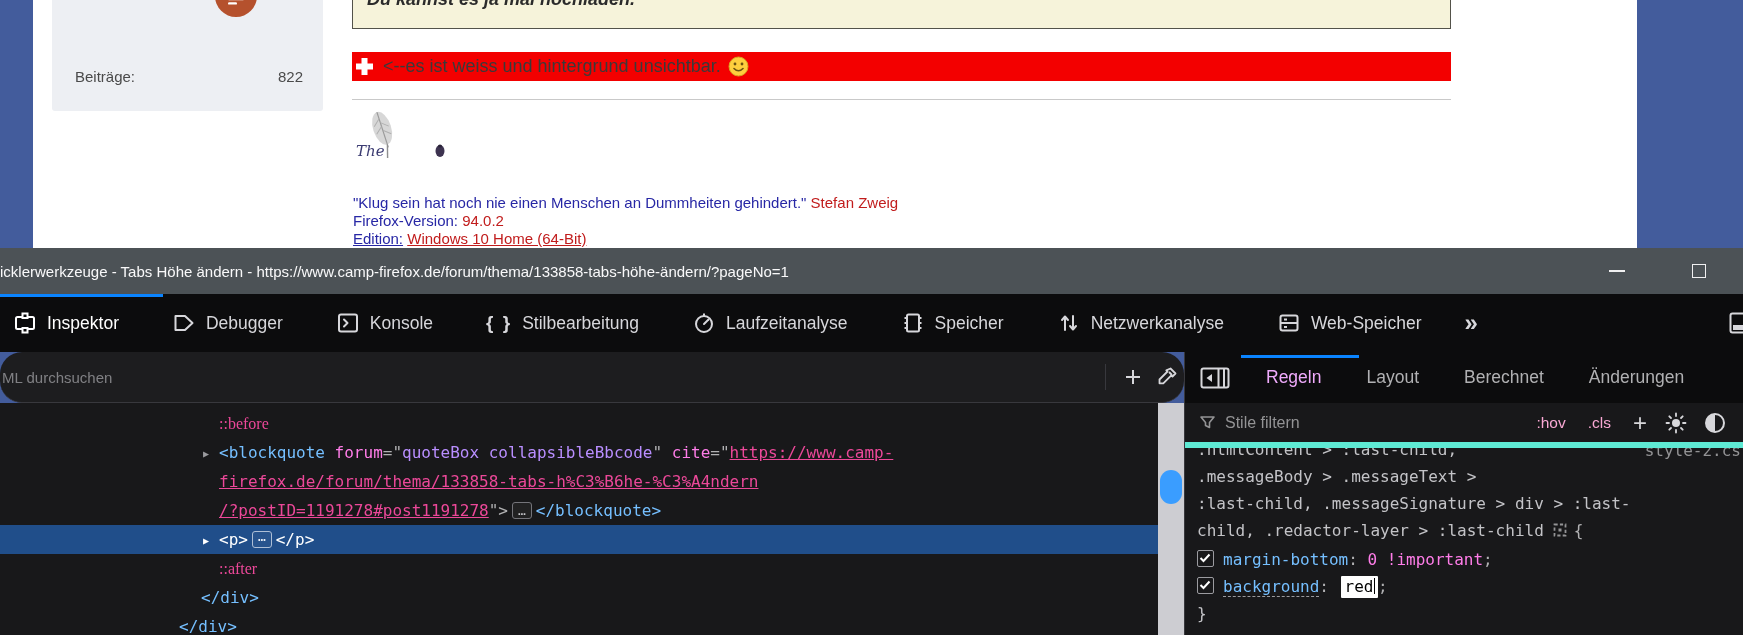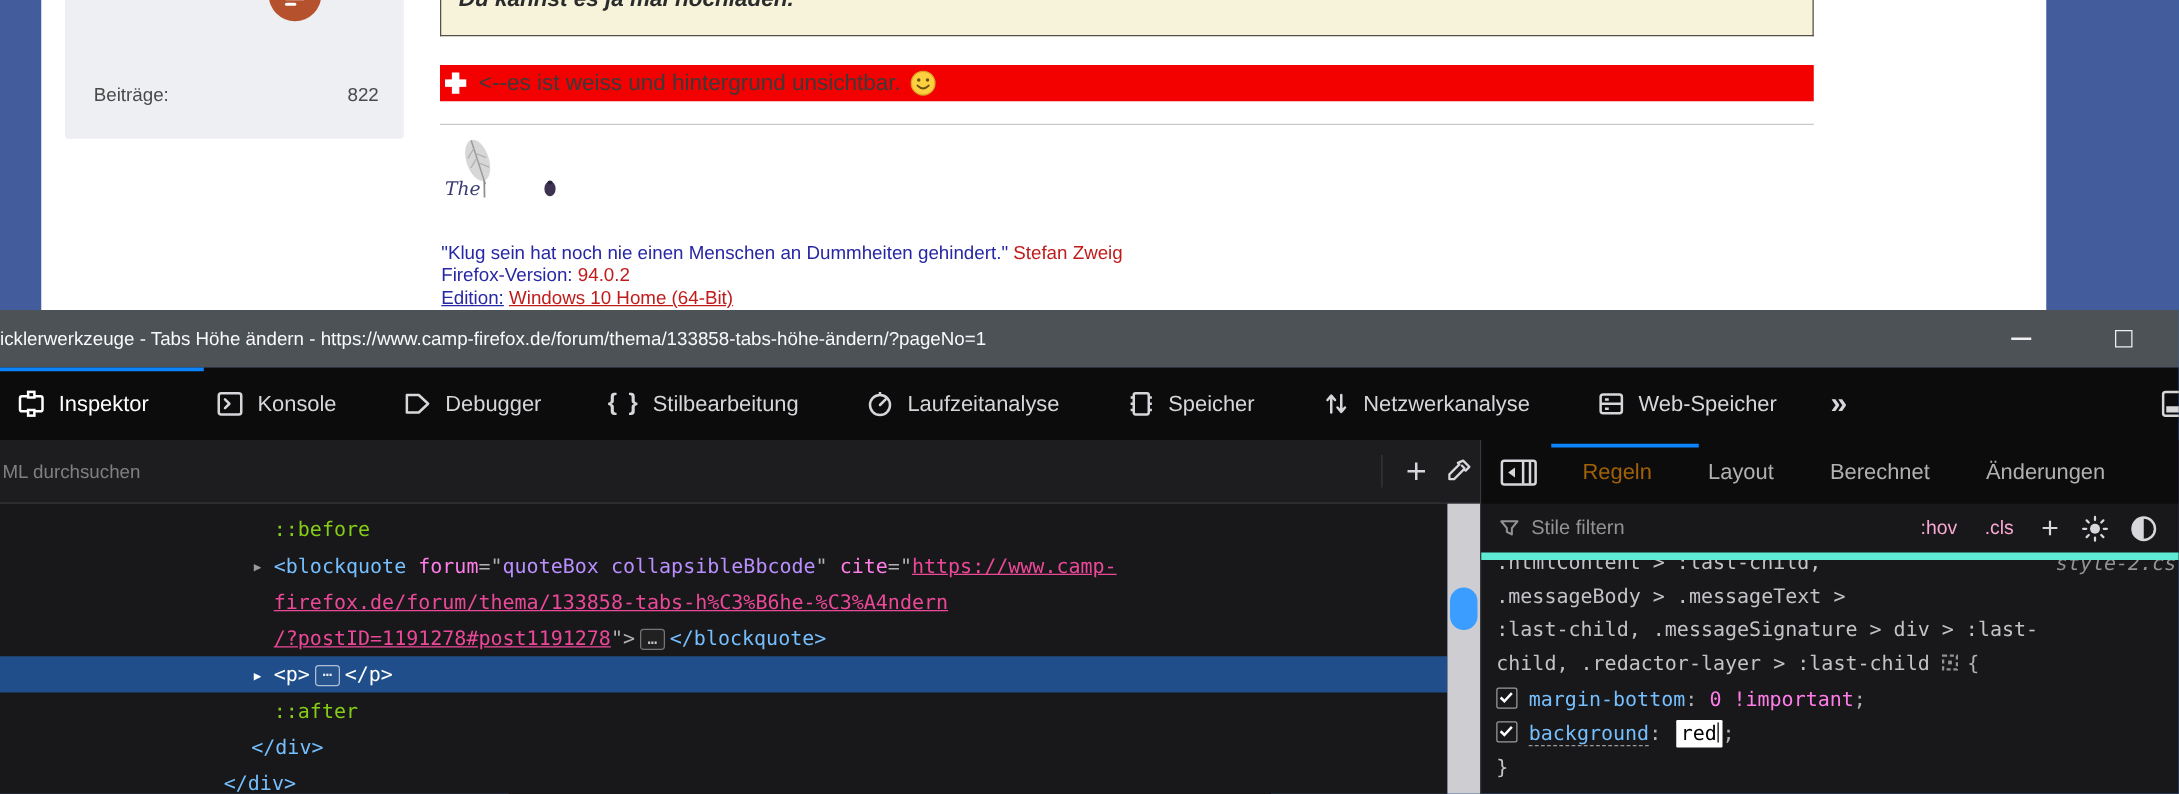--- a/index.html
+++ b/index.html
@@ -47,66 +47,66 @@
   .tb-tab{display:flex;align-items:center;height:100%;padding:0 13px;color:#d7d7db;font-size:17.5px;
           white-space:nowrap;}
   .tb-tab + .tb-tab{margin-left:27px;}
   .tb-tab .ticon{margin-right:10px;display:flex;align-items:center;}
   .tb-tab.active{color:#ffffff;}
   .brace-icon{font-size:19px;font-weight:bold;letter-spacing:2px;color:#d7d7db;}
   #overflow-chevron{margin-left:30px;color:#d7d7db;font-size:24px;font-weight:bold;}
   #dock-icon{position:absolute;left:1729px;top:18px;}
   
   #searchrow{position:absolute;left:0;top:352px;width:1184px;height:51px;background:#1d1d1f;
-             border-bottom:1px solid #38383d;box-sizing:border-box;display:flex;align-items:center;}
+             border-bottom:1px solid #38383d;box-sizing:border-box;display:flex;align-items:center;border-radius:22px;}
   #searchrow input{flex:1;background:transparent;border:none;outline:none;color:#d7d7db;
                    font-size:15px;padding-left:2px;}
   #searchrow input::placeholder{color:#808084;}
   #searchrow .vdiv{width:1px;height:26px;background:#38383d;margin-right:10px;}
   #searchrow .sbtn{width:34px;height:34px;display:flex;align-items:center;justify-content:center;}
   #markup{position:absolute;left:0;top:403px;width:1158px;height:232px;background:#18181a;
           overflow:hidden;font-family:"DejaVu Sans Mono",monospace;font-size:16px;padding-top:6px;box-sizing:content-box;}
   .mline{height:29px;line-height:29px;white-space:nowrap;}
   .mline .arrow{display:inline-block;width:16px;font-size:10px;color:#9a9a9e;vertical-align:1px;}
   .seg-tag{color:#75bfff;}
   .seg-attr{color:#ff7de9;}
   .seg-val{color:#b98eff;}
   .seg-link{color:#ec4899;text-decoration:underline;}
   .seg-plain{color:#b1b1b3;}
-  .seg-pseudo{color:#84cc16;}
+  .seg-pseudo{color:#ec4899;font-family:Liberation Serif, serif;}
   .badge{display:inline-block;border:1px solid #74747a;border-radius:3px;padding:0 5px;margin:0 4px;
          line-height:15px;font-size:13px;color:#c8c8cc;vertical-align:1px;background:rgba(255,255,255,0.04);}
   .mline.selected{background:#204e8a;}
   .mline.selected .seg-tag,.mline.selected .seg-plain,.mline.selected .arrow{color:#ffffff;}
   .mline.selected .badge{border-color:#aebfd6;color:#eef3fa;}
   #mscroll{position:absolute;left:1158px;top:403px;width:26px;height:232px;background:#cdcdd2;}
   #mscroll .thumb{position:absolute;left:2px;top:67px;width:22px;height:34px;border-radius:11px;background:#3a9dff;}
   
   #sidebar{position:absolute;left:1184px;top:352px;width:559px;height:283px;background:#18181a;
            border-left:1px solid #38383d;box-sizing:border-box;}
   .sb-header{position:relative;height:51px;background:#0c0c0d;display:flex;align-items:center;}
   .sb-header .indicator{position:absolute;left:56px;top:3px;width:118px;height:3px;background:#0a84ff;}
   .sb-toggle{margin-left:15px;display:flex;align-items:center;}
   .sb-tab{color:#b1b1b3;font-size:17.5px;white-space:nowrap;}
-  .sb-tab.active{color:#a16207;}
+  .sb-tab.active{color:#f0abfc;}
   .sb-tab:nth-of-type(1){margin-left:36px;}
   .sb-tab + .sb-tab{margin-left:45px;}
   .sb-filter{height:45px;display:flex;align-items:center;border-bottom:6px solid #5eead4;box-sizing:border-box;
              background:#18181a;}
   .sb-filter .funnel{margin-left:14px;display:flex;align-items:center;}
   .sb-filter input{flex:1;background:transparent;border:none;outline:none;color:#d7d7db;font-size:16px;margin-left:7px;}
   .sb-filter input::placeholder{color:#939395;}
   .pill{color:#f9a8d4;font-size:15.5px;margin-right:22px;}
   .plusbtn{color:#d7d7db;font-size:24px;font-weight:normal;margin-right:18px;line-height:20px;}
   .mode-icon{margin-right:17px;display:flex;align-items:center;}
   .sb-rules{position:relative;overflow:hidden;height:186px;font-family:"DejaVu Sans Mono",monospace;
             font-size:16px;line-height:27px;color:#c3c3c7;padding-left:12px;}
   .sel-lines{margin-top:-12px;}
   .sel-line{white-space:nowrap;}
-  .sheet{position:absolute;top:-11px;right:2px;color:#939395;white-space:nowrap;font-style:italic;}
+  .sheet{position:absolute;top:-11px;right:2px;color:#939395;white-space:nowrap;}
   .target-icon{display:inline-block;vertical-align:-2px;margin:0 6px 0 8px;}
   .decl{white-space:nowrap;}
   .checkbox{display:inline-block;width:15px;height:15px;border:1px solid #9b9ba0;border-radius:2px;
             margin-right:9px;vertical-align:-2px;position:relative;}
   .checkbox svg{position:absolute;left:1px;top:2px;}
   .prop{color:#75bfff;}
   .prop.editing{border-bottom:1px dashed #9a9a9e;}
   .pval{color:#ff7de9;}
   .punct{color:#b1b1b3;}
   .editor-box{display:inline-block;background:#ffffff;color:#000000;border-radius:1px;
@@ -205,33 +205,33 @@
             <rect x="3" y="6" width="18" height="12" rx="1.5" fill="none" stroke="#ffffff" stroke-width="2"></rect>
             <rect x="9.5" y="2.5" width="5" height="4.5" fill="#0c0c0d" stroke="#ffffff" stroke-width="2"></rect>
             <rect x="9.5" y="17" width="5" height="4.5" fill="#0c0c0d" stroke="#ffffff" stroke-width="2"></rect>
           </svg>
         </span>
         <span>Inspektor</span>
       </div>
       <div class="tb-tab">
         <span class="ticon">
           <svg width="24" height="24" viewBox="0 0 24 24">
+            <path d="M3.5 5 H13 L20.5 12 L13 19 H3.5 Z" fill="none" stroke="#d7d7db" stroke-width="2" stroke-linejoin="round"></path>
+          </svg>
+        </span>
+        <span>Debugger</span>
+      </div>
+      <div class="tb-tab">
+        <span class="ticon">
+          <svg width="24" height="24" viewBox="0 0 24 24">
             <rect x="3" y="3.5" width="18" height="17" rx="2" fill="none" stroke="#d7d7db" stroke-width="2"></rect>
             <path d="M8 8.5 L11.5 12 L8 15.5" fill="none" stroke="#d7d7db" stroke-width="2" stroke-linecap="round" stroke-linejoin="round"></path>
           </svg>
         </span>
         <span>Konsole</span>
-      </div>
-      <div class="tb-tab">
-        <span class="ticon">
-          <svg width="24" height="24" viewBox="0 0 24 24">
-            <path d="M3.5 5 H13 L20.5 12 L13 19 H3.5 Z" fill="none" stroke="#d7d7db" stroke-width="2" stroke-linejoin="round"></path>
-          </svg>
-        </span>
-        <span>Debugger</span>
       </div>
       <div class="tb-tab">
         <span class="ticon">
           <span class="brace-icon">{ }</span>
         </span>
         <span>Stilbearbeitung</span>
       </div>
       <div class="tb-tab">
         <span class="ticon">
           <svg width="24" height="24" viewBox="0 0 24 24">

